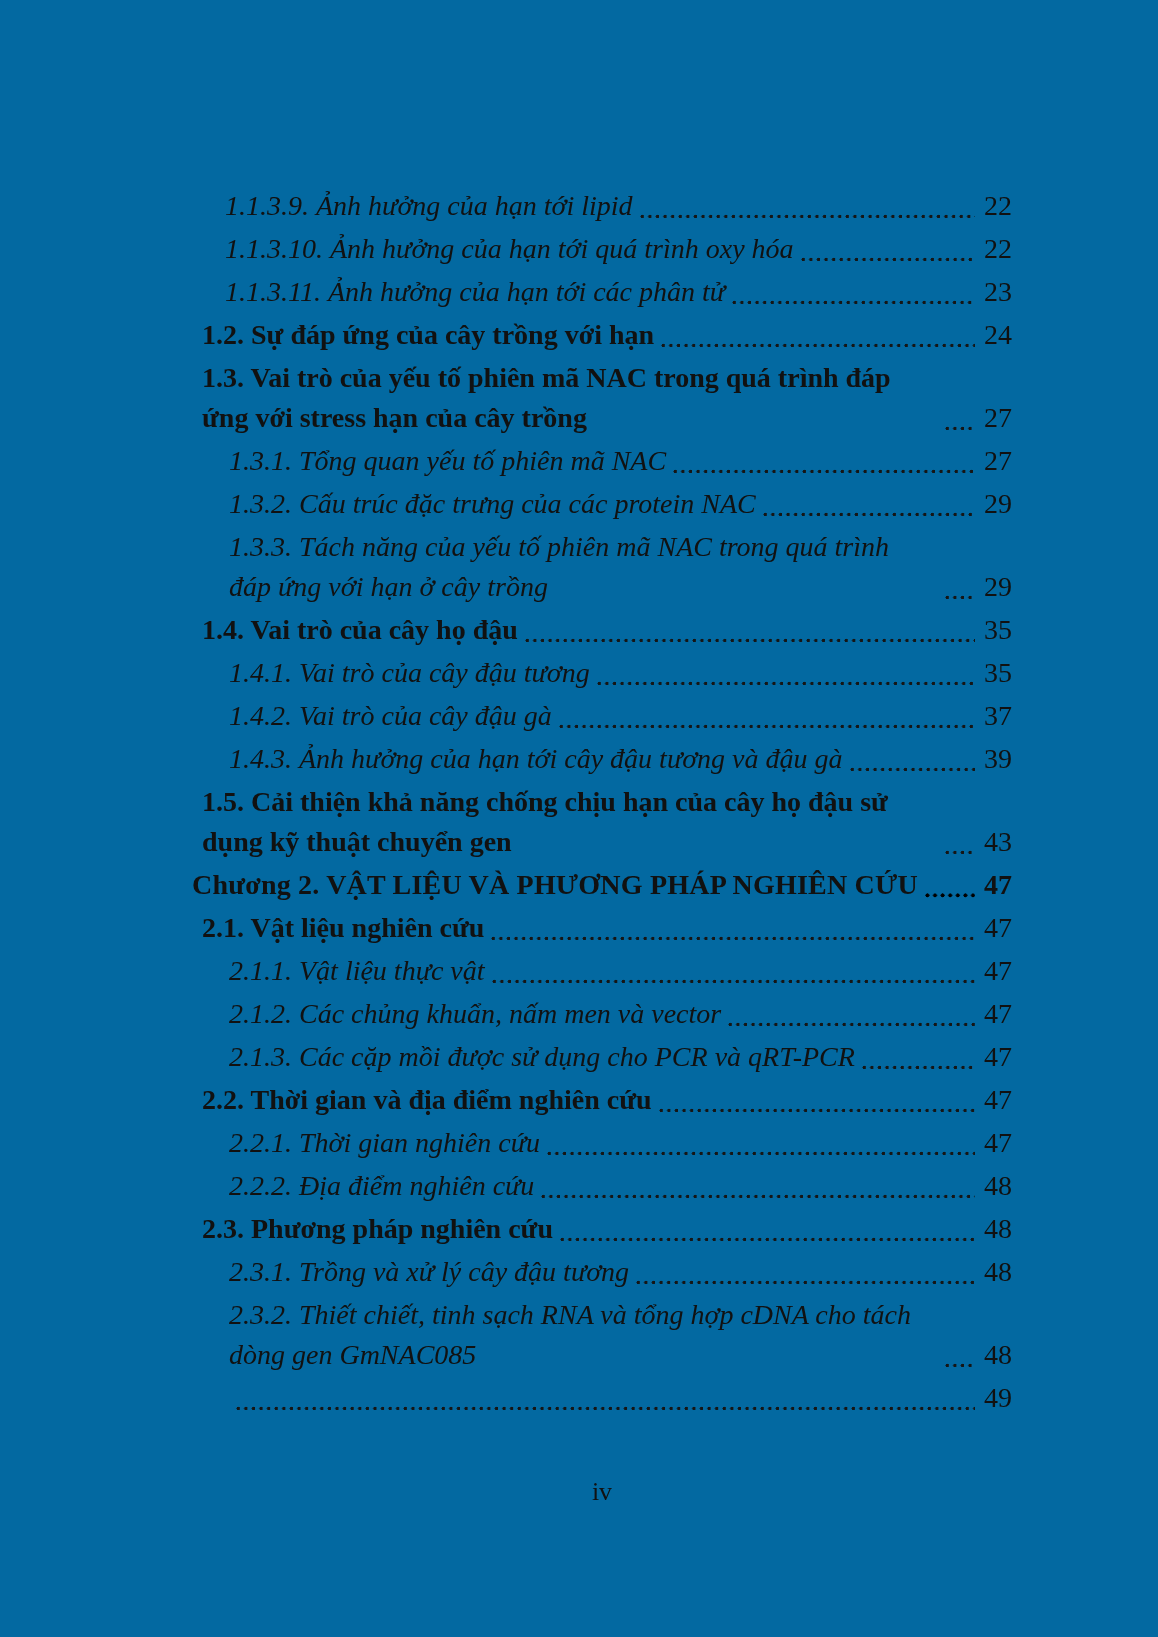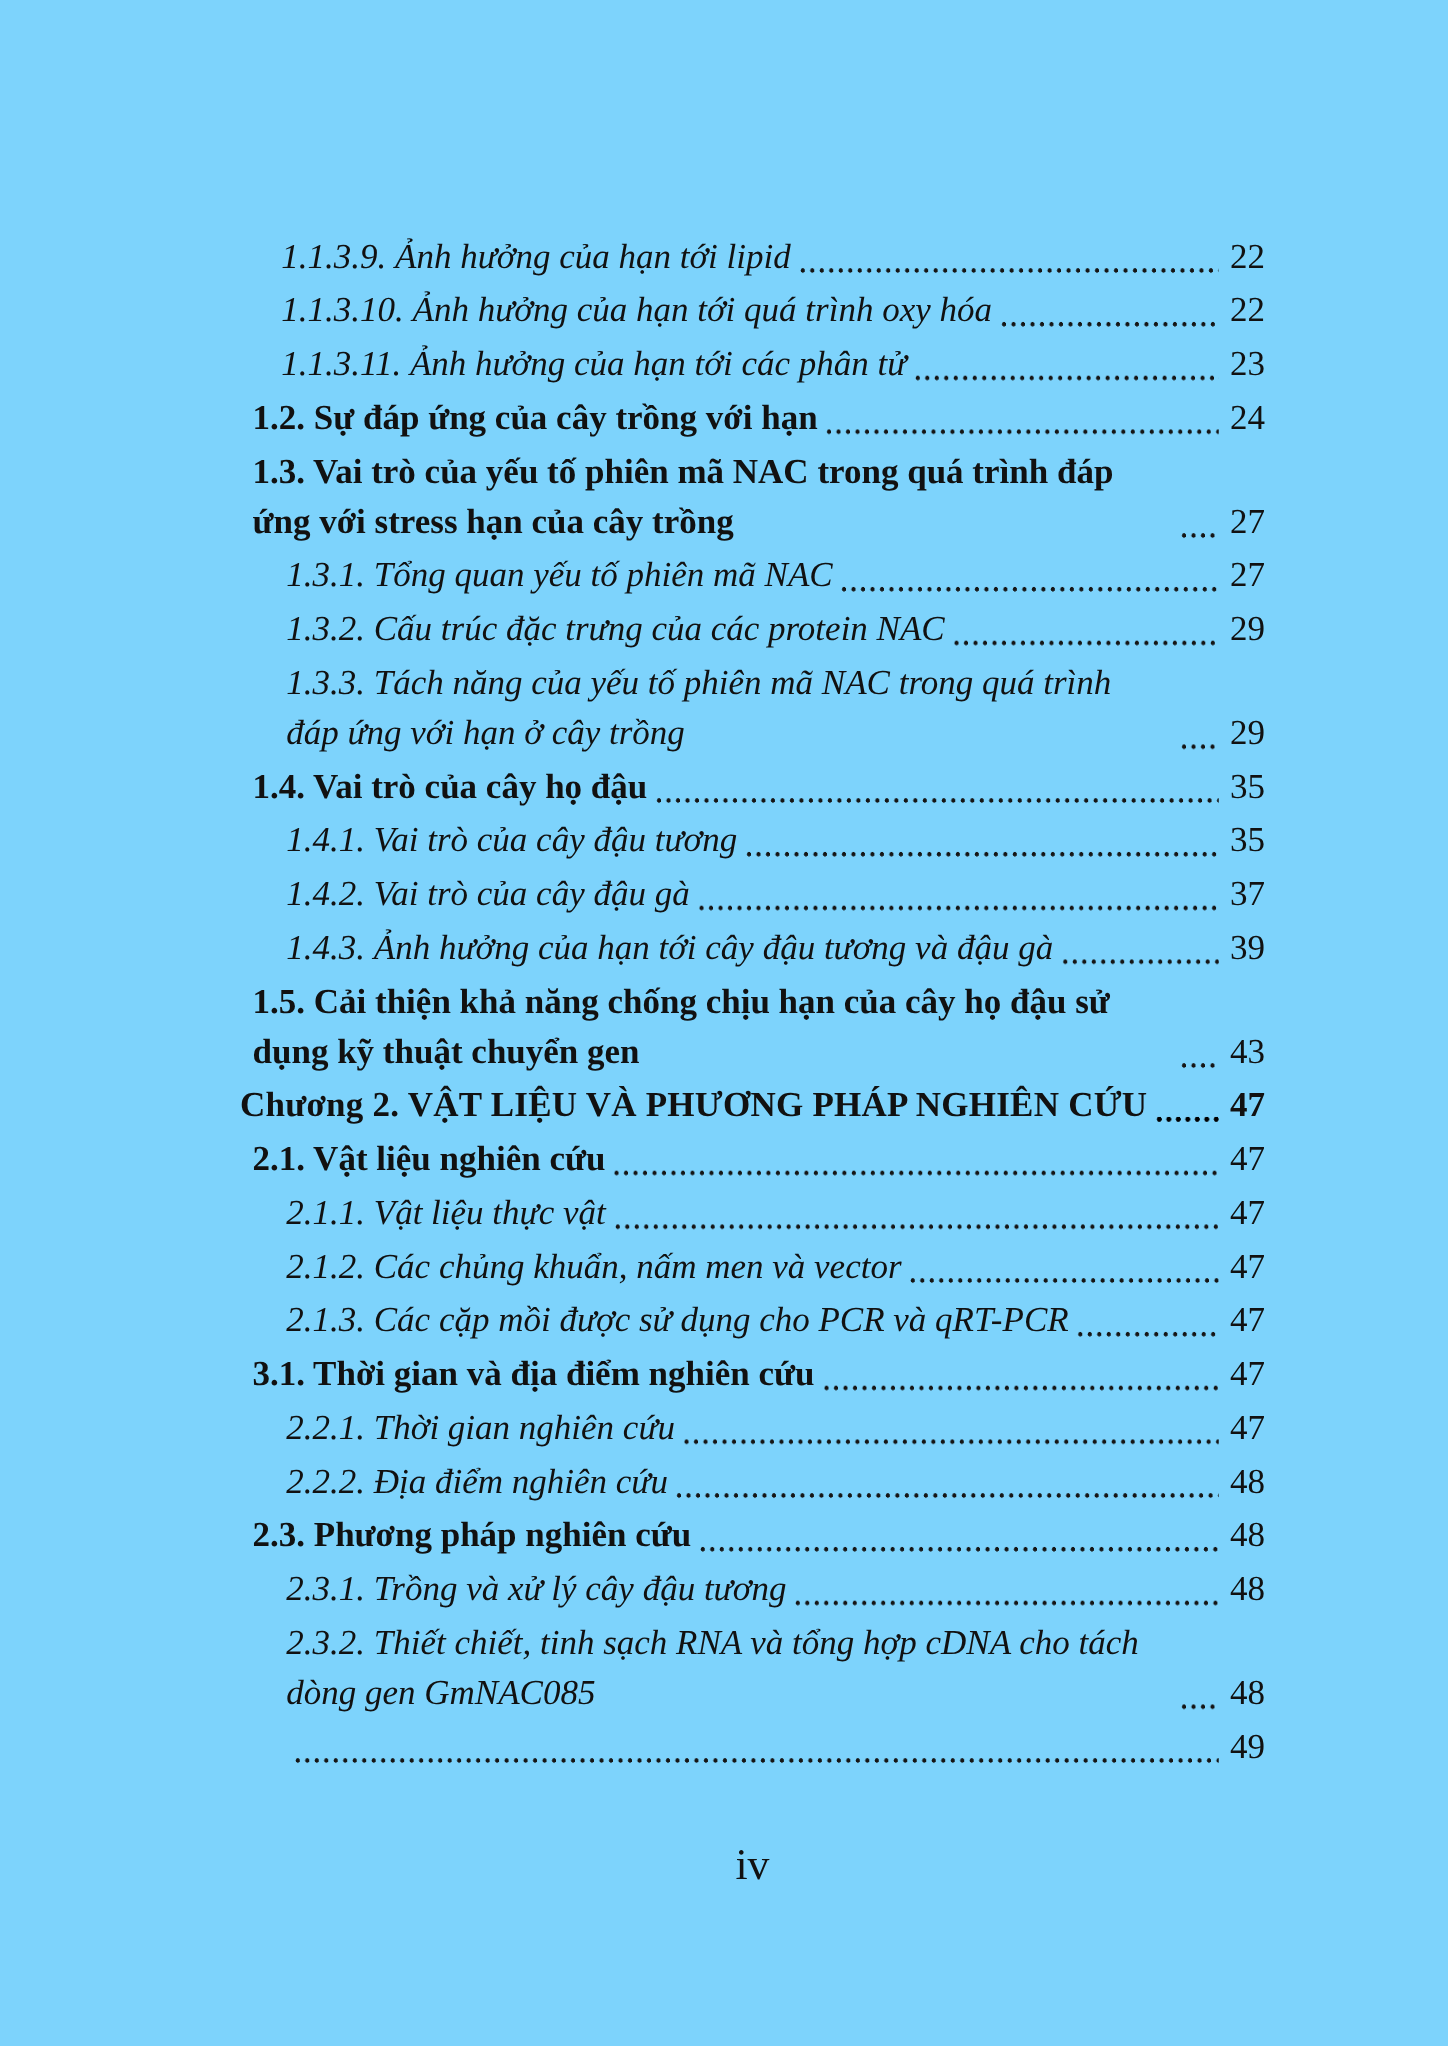--- a/index.html
+++ b/index.html
@@ -5,21 +5,21 @@
   html, body {
     margin: 0;
     padding: 0;
     background: #e8e8e8;
   }
   .page {
     position: relative;
     width: 1158px;
     height: 1637px;
     margin: 0 auto;
-    background: #7dd3fc;
+    background: #0369a1;
     overflow: hidden;
     font-family: "Liberation Serif", "DejaVu Serif", serif;
     color: #111111;
   }
   .toc {
     position: absolute;
     top: 186px;
     left: 192px;
     width: 820px;
   }
@@ -61,21 +61,21 @@
   .entry.sub3 { padding-left: 37px; }
   .entry.sub3 .t { font-weight: 400; font-style: italic; }
   .entry.sub4 { padding-left: 33px; }
   .entry.sub4 .t { font-weight: 400; font-style: italic; }
   .footer {
     position: absolute;
     top: 1476px;
     left: 192px;
     width: 820px;
     text-align: center;
-    font-size: 35px;
+    font-size: 26px;
     line-height: 32px;
     color: #111111;
   }
 </style>
 </head>
 <body>
 
 <div class="page">
   <div class="toc">
       <div class="entry sub4">
@@ -162,21 +162,21 @@
     <span class="t">2.1.2. Các chủng khuẩn, nấm men và vector</span>
     <span class="leader"></span>
     <span class="pg">47</span>
   </div>
       <div class="entry sub3">
     <span class="t">2.1.3. Các cặp mồi được sử dụng cho PCR và qRT-PCR</span>
     <span class="leader"></span>
     <span class="pg">47</span>
   </div>
       <div class="entry section">
-    <span class="t">3.1. Thời gian và địa điểm nghiên cứu</span>
+    <span class="t">2.2. Thời gian và địa điểm nghiên cứu</span>
     <span class="leader"></span>
     <span class="pg">47</span>
   </div>
       <div class="entry sub3">
     <span class="t">2.2.1. Thời gian nghiên cứu</span>
     <span class="leader"></span>
     <span class="pg">47</span>
   </div>
       <div class="entry sub3">
     <span class="t">2.2.2. Địa điểm nghiên cứu</span>

